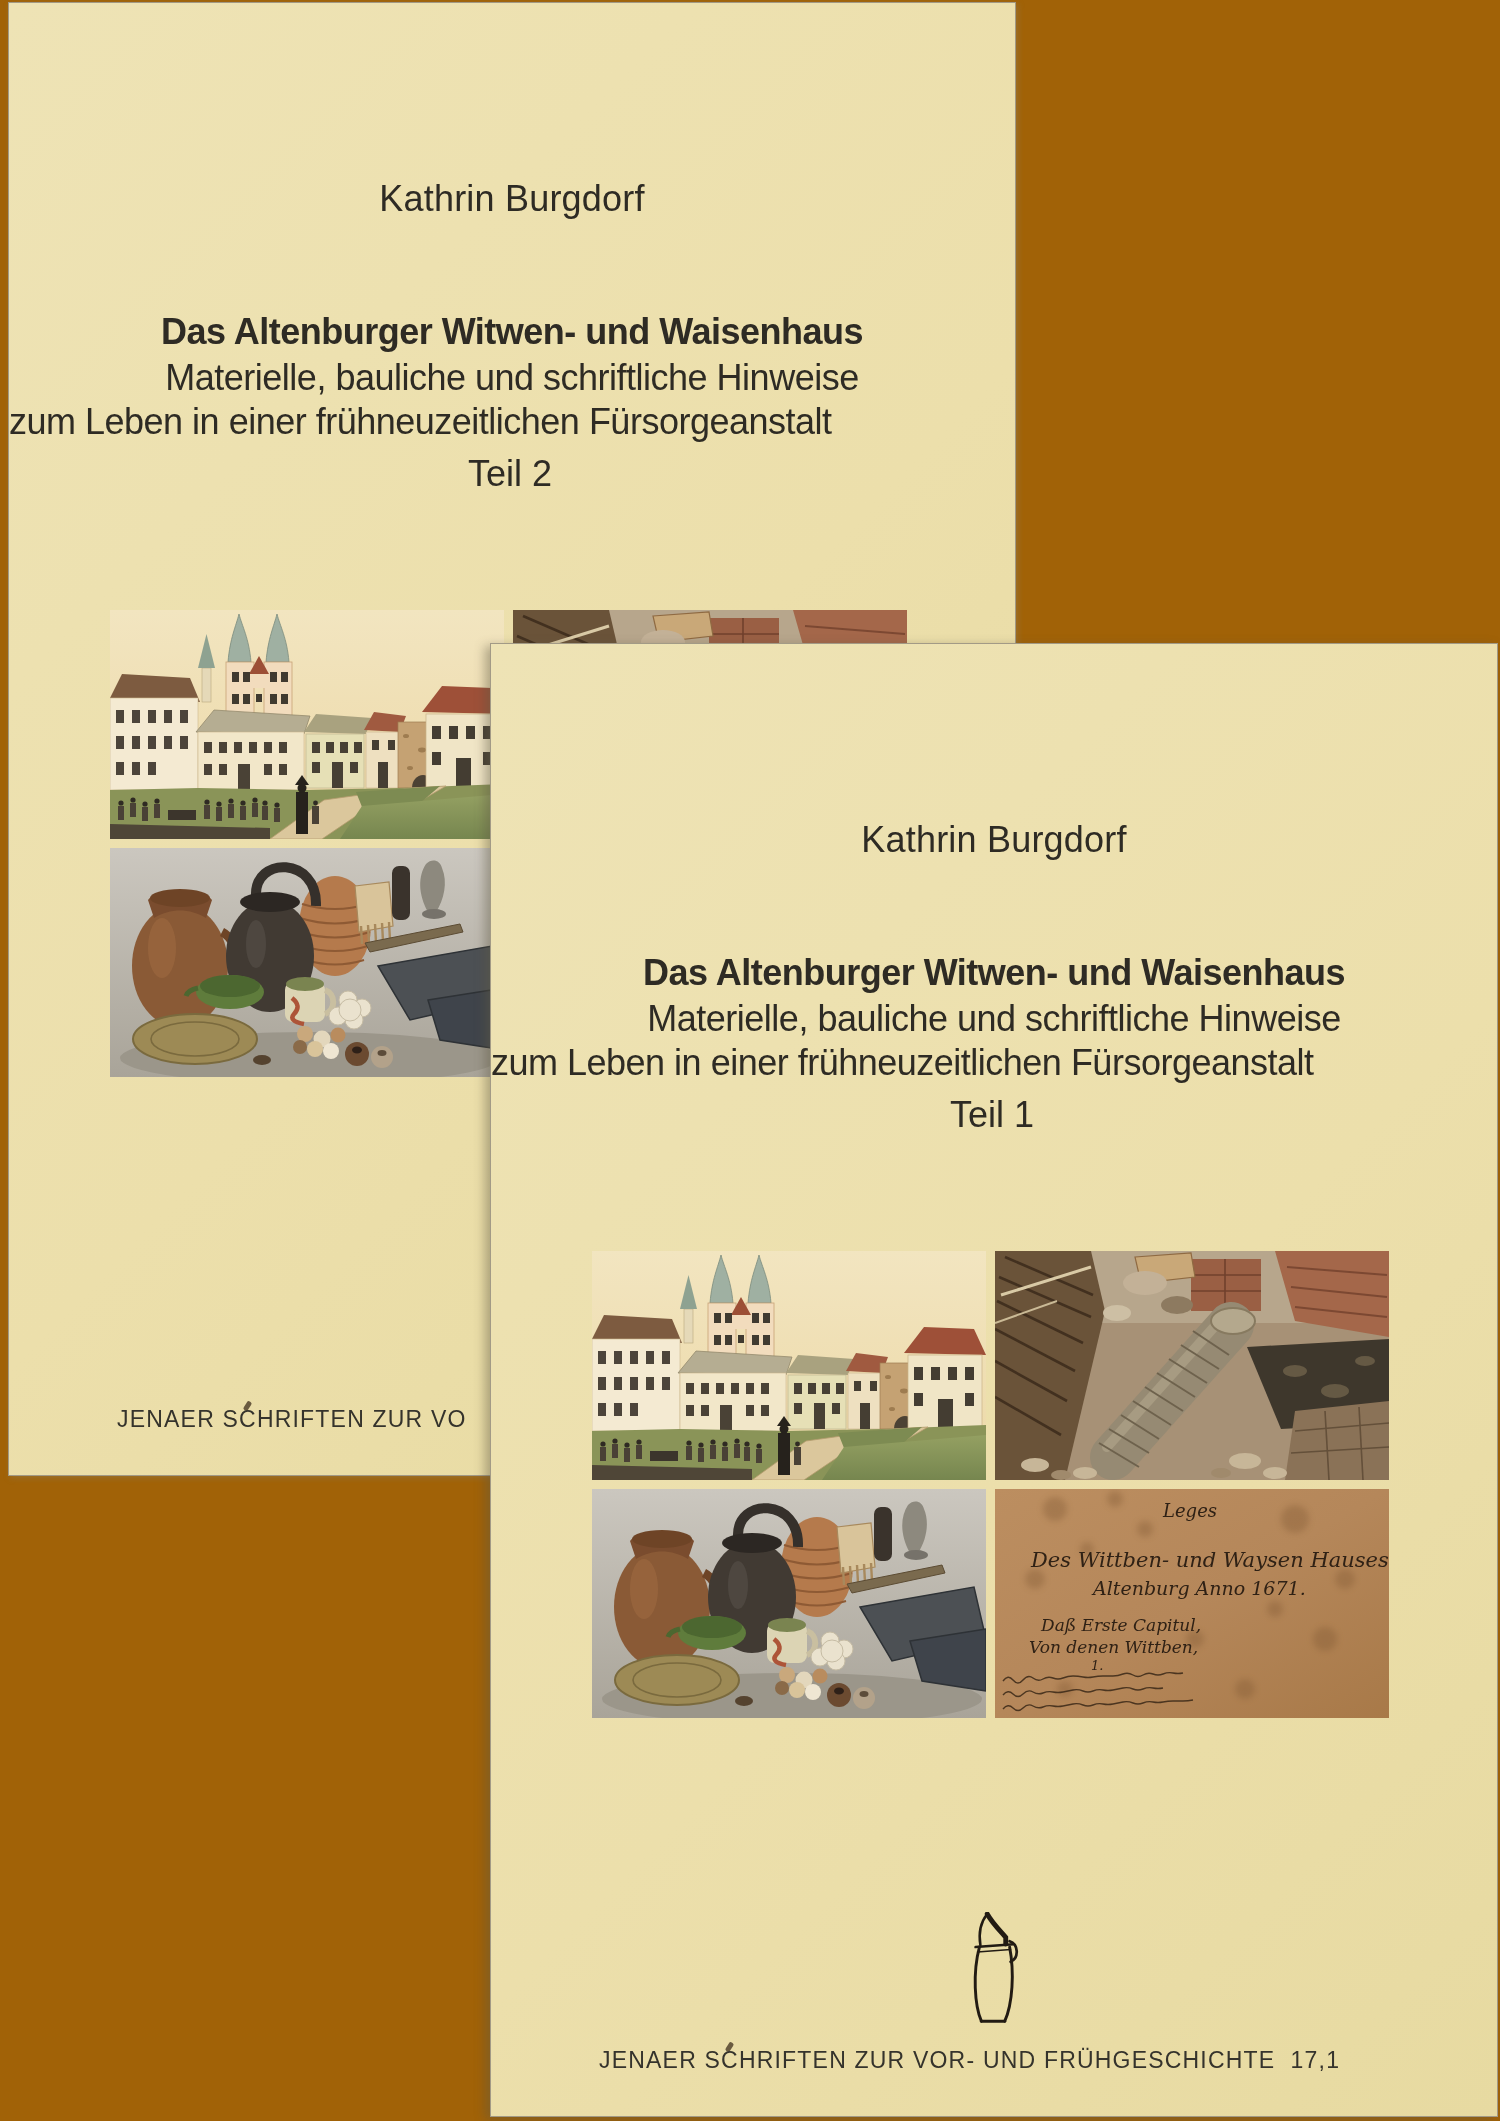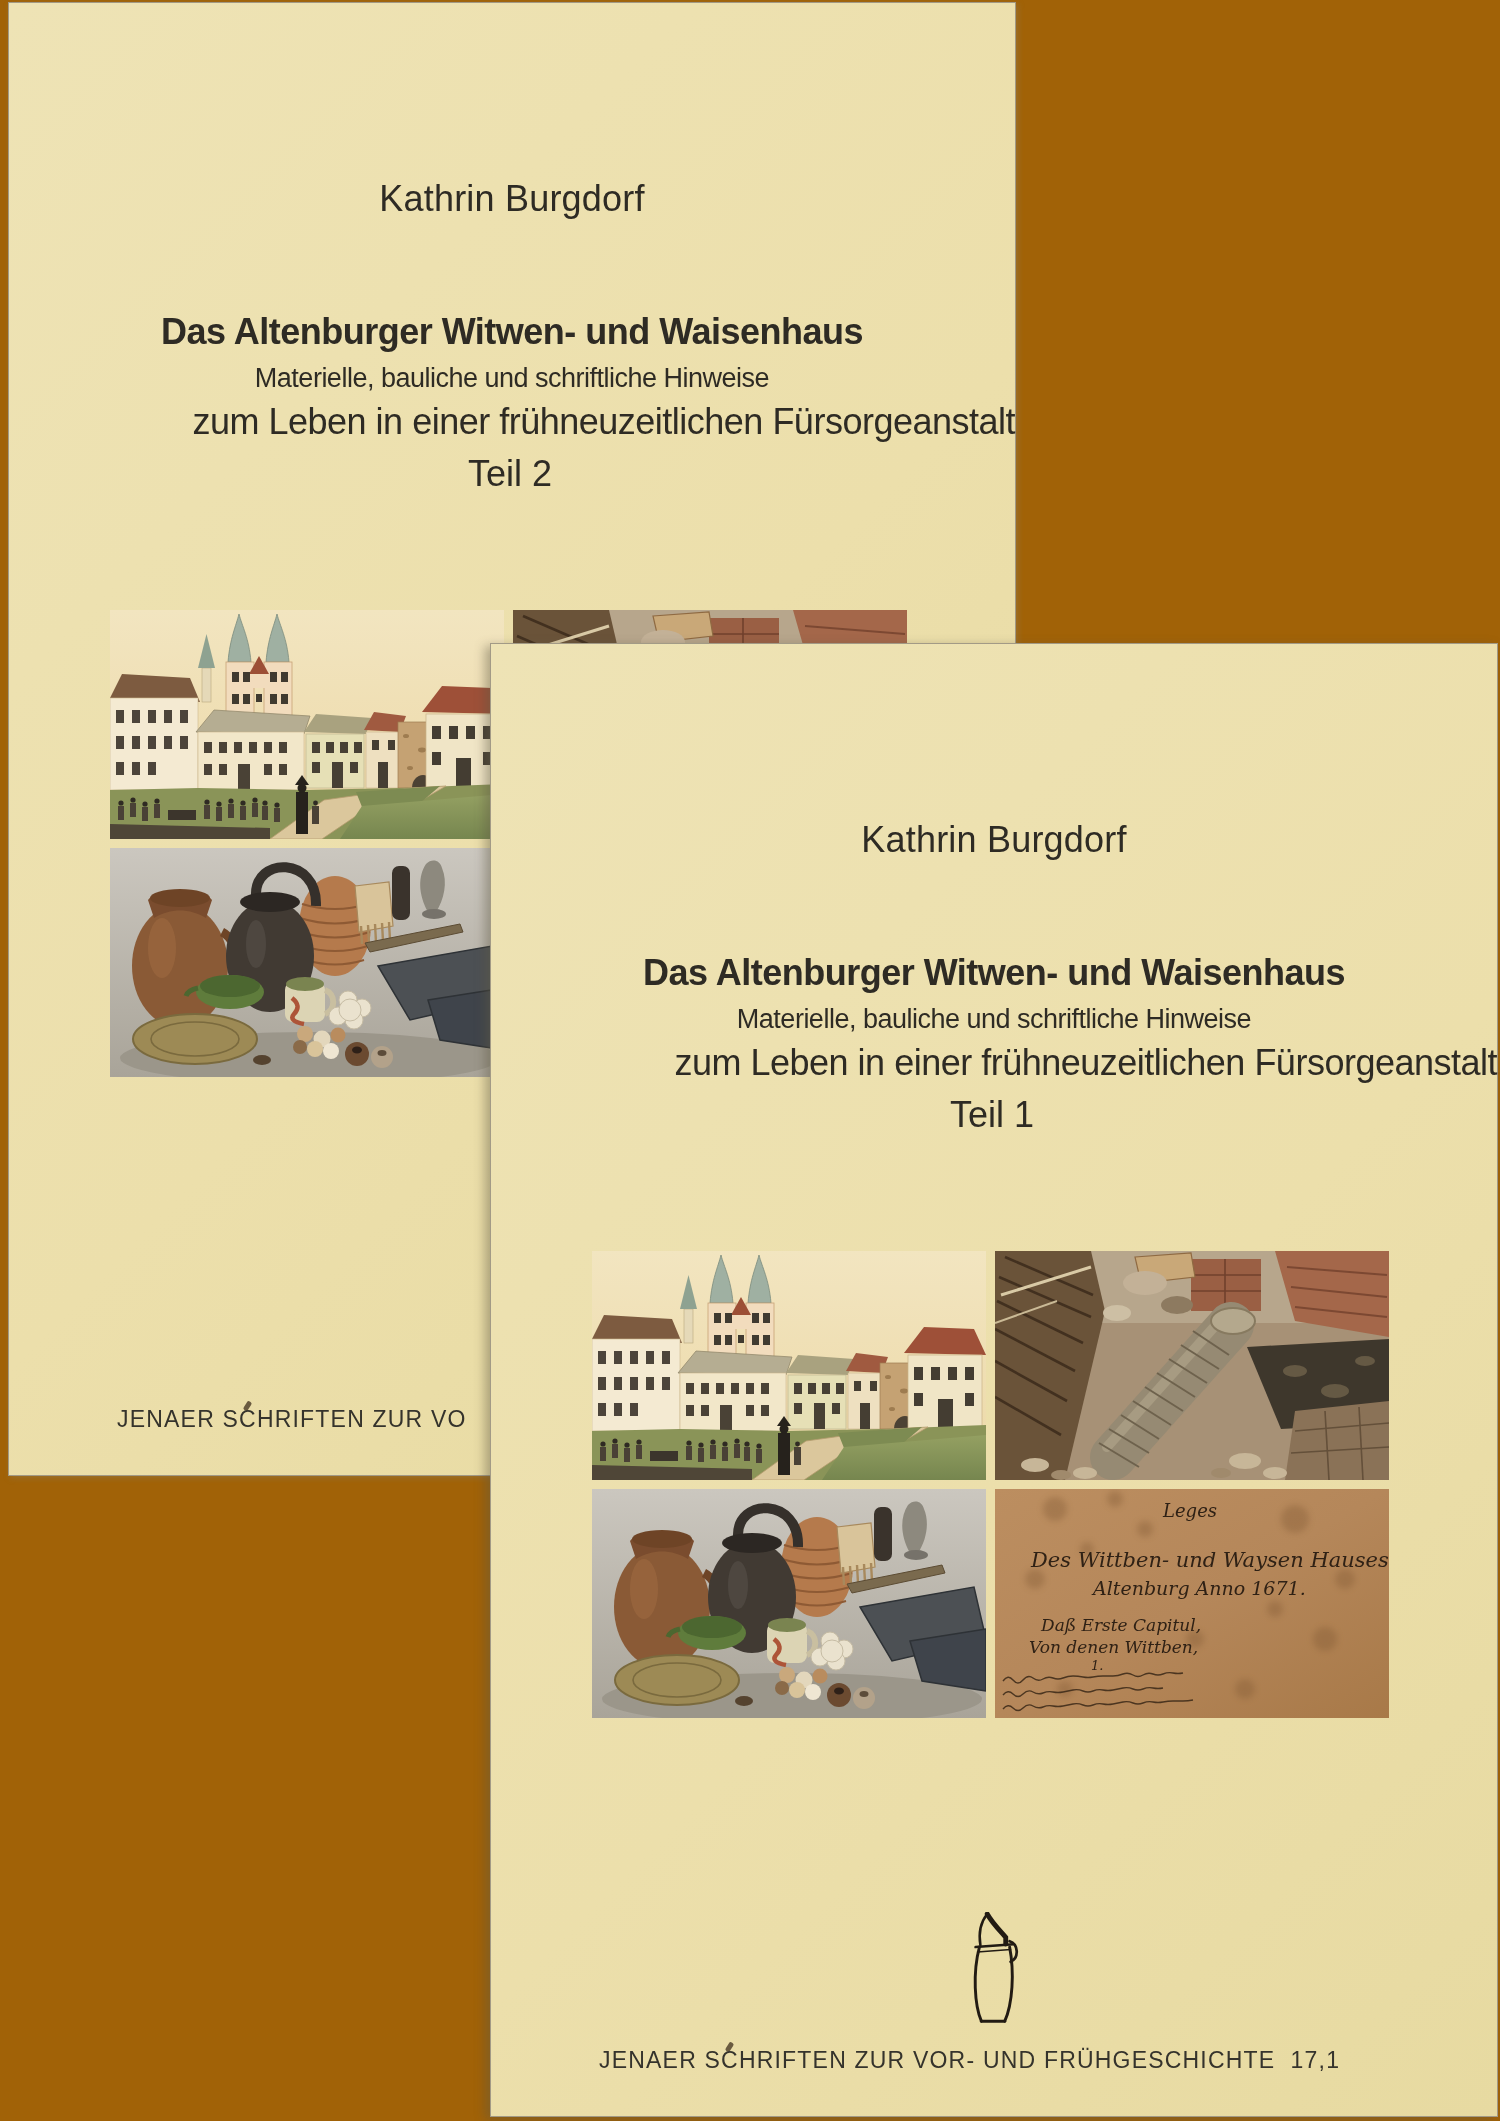--- a/index.html
+++ b/index.html
@@ -8,23 +8,23 @@
   .cover{position:absolute;width:1008px;height:1474px;
          background:linear-gradient(135deg,#eee3b5 0%,#ecdfab 55%,#e7daa1 100%);
          border:1px solid #a29a86;box-sizing:border-box;}
   .cover.back{left:8px;top:2px;z-index:1;box-shadow:2px 2px 6px rgba(140,132,105,.4);}
   .cover.front{left:490px;top:643px;z-index:2;box-shadow:-5px 3px 10px rgba(96,88,66,.45);}
   .author{position:absolute;left:0;right:0;top:173px;height:46px;line-height:46px;
           text-align:center;font-size:36px;letter-spacing:.2px;}
   .book-title{position:absolute;left:0;right:0;top:306px;height:46px;line-height:46px;
           text-align:center;font-size:36px;font-weight:bold;letter-spacing:-.5px;}
   .subtitle1{position:absolute;left:0;right:0;top:352px;height:46px;line-height:46px;
-          text-align:center;font-size:27px;letter-spacing:-.5px;}
+          text-align:center;font-size:36px;letter-spacing:-.5px;}
   .subtitle2{position:absolute;left:0;right:0;top:396px;height:46px;line-height:46px;
-          text-align:right;font-size:36px;letter-spacing:-.5px;}
+          text-align:left;font-size:36px;letter-spacing:-.5px;}
   .part{position:absolute;left:0;right:4px;top:448px;height:46px;line-height:46px;
           text-align:center;font-size:36px;}
   .grid-img{position:absolute;width:394px;height:229px;overflow:hidden;}
   .img-tl{left:101px;top:607px;} .img-tr{left:504px;top:607px;}
   .img-bl{left:101px;top:845px;} .img-br{left:504px;top:845px;}
   .grid-img svg{display:block;width:100%;height:100%;}
   .logo{position:absolute;left:466px;top:1268px;width:78px;height:116px;}
   .series{position:absolute;left:0;right:0;top:1396px;height:40px;line-height:40px;
           padding-left:108px;font-size:23px;letter-spacing:1.2px;color:#35332c;
           white-space:pre;text-align:left;}

